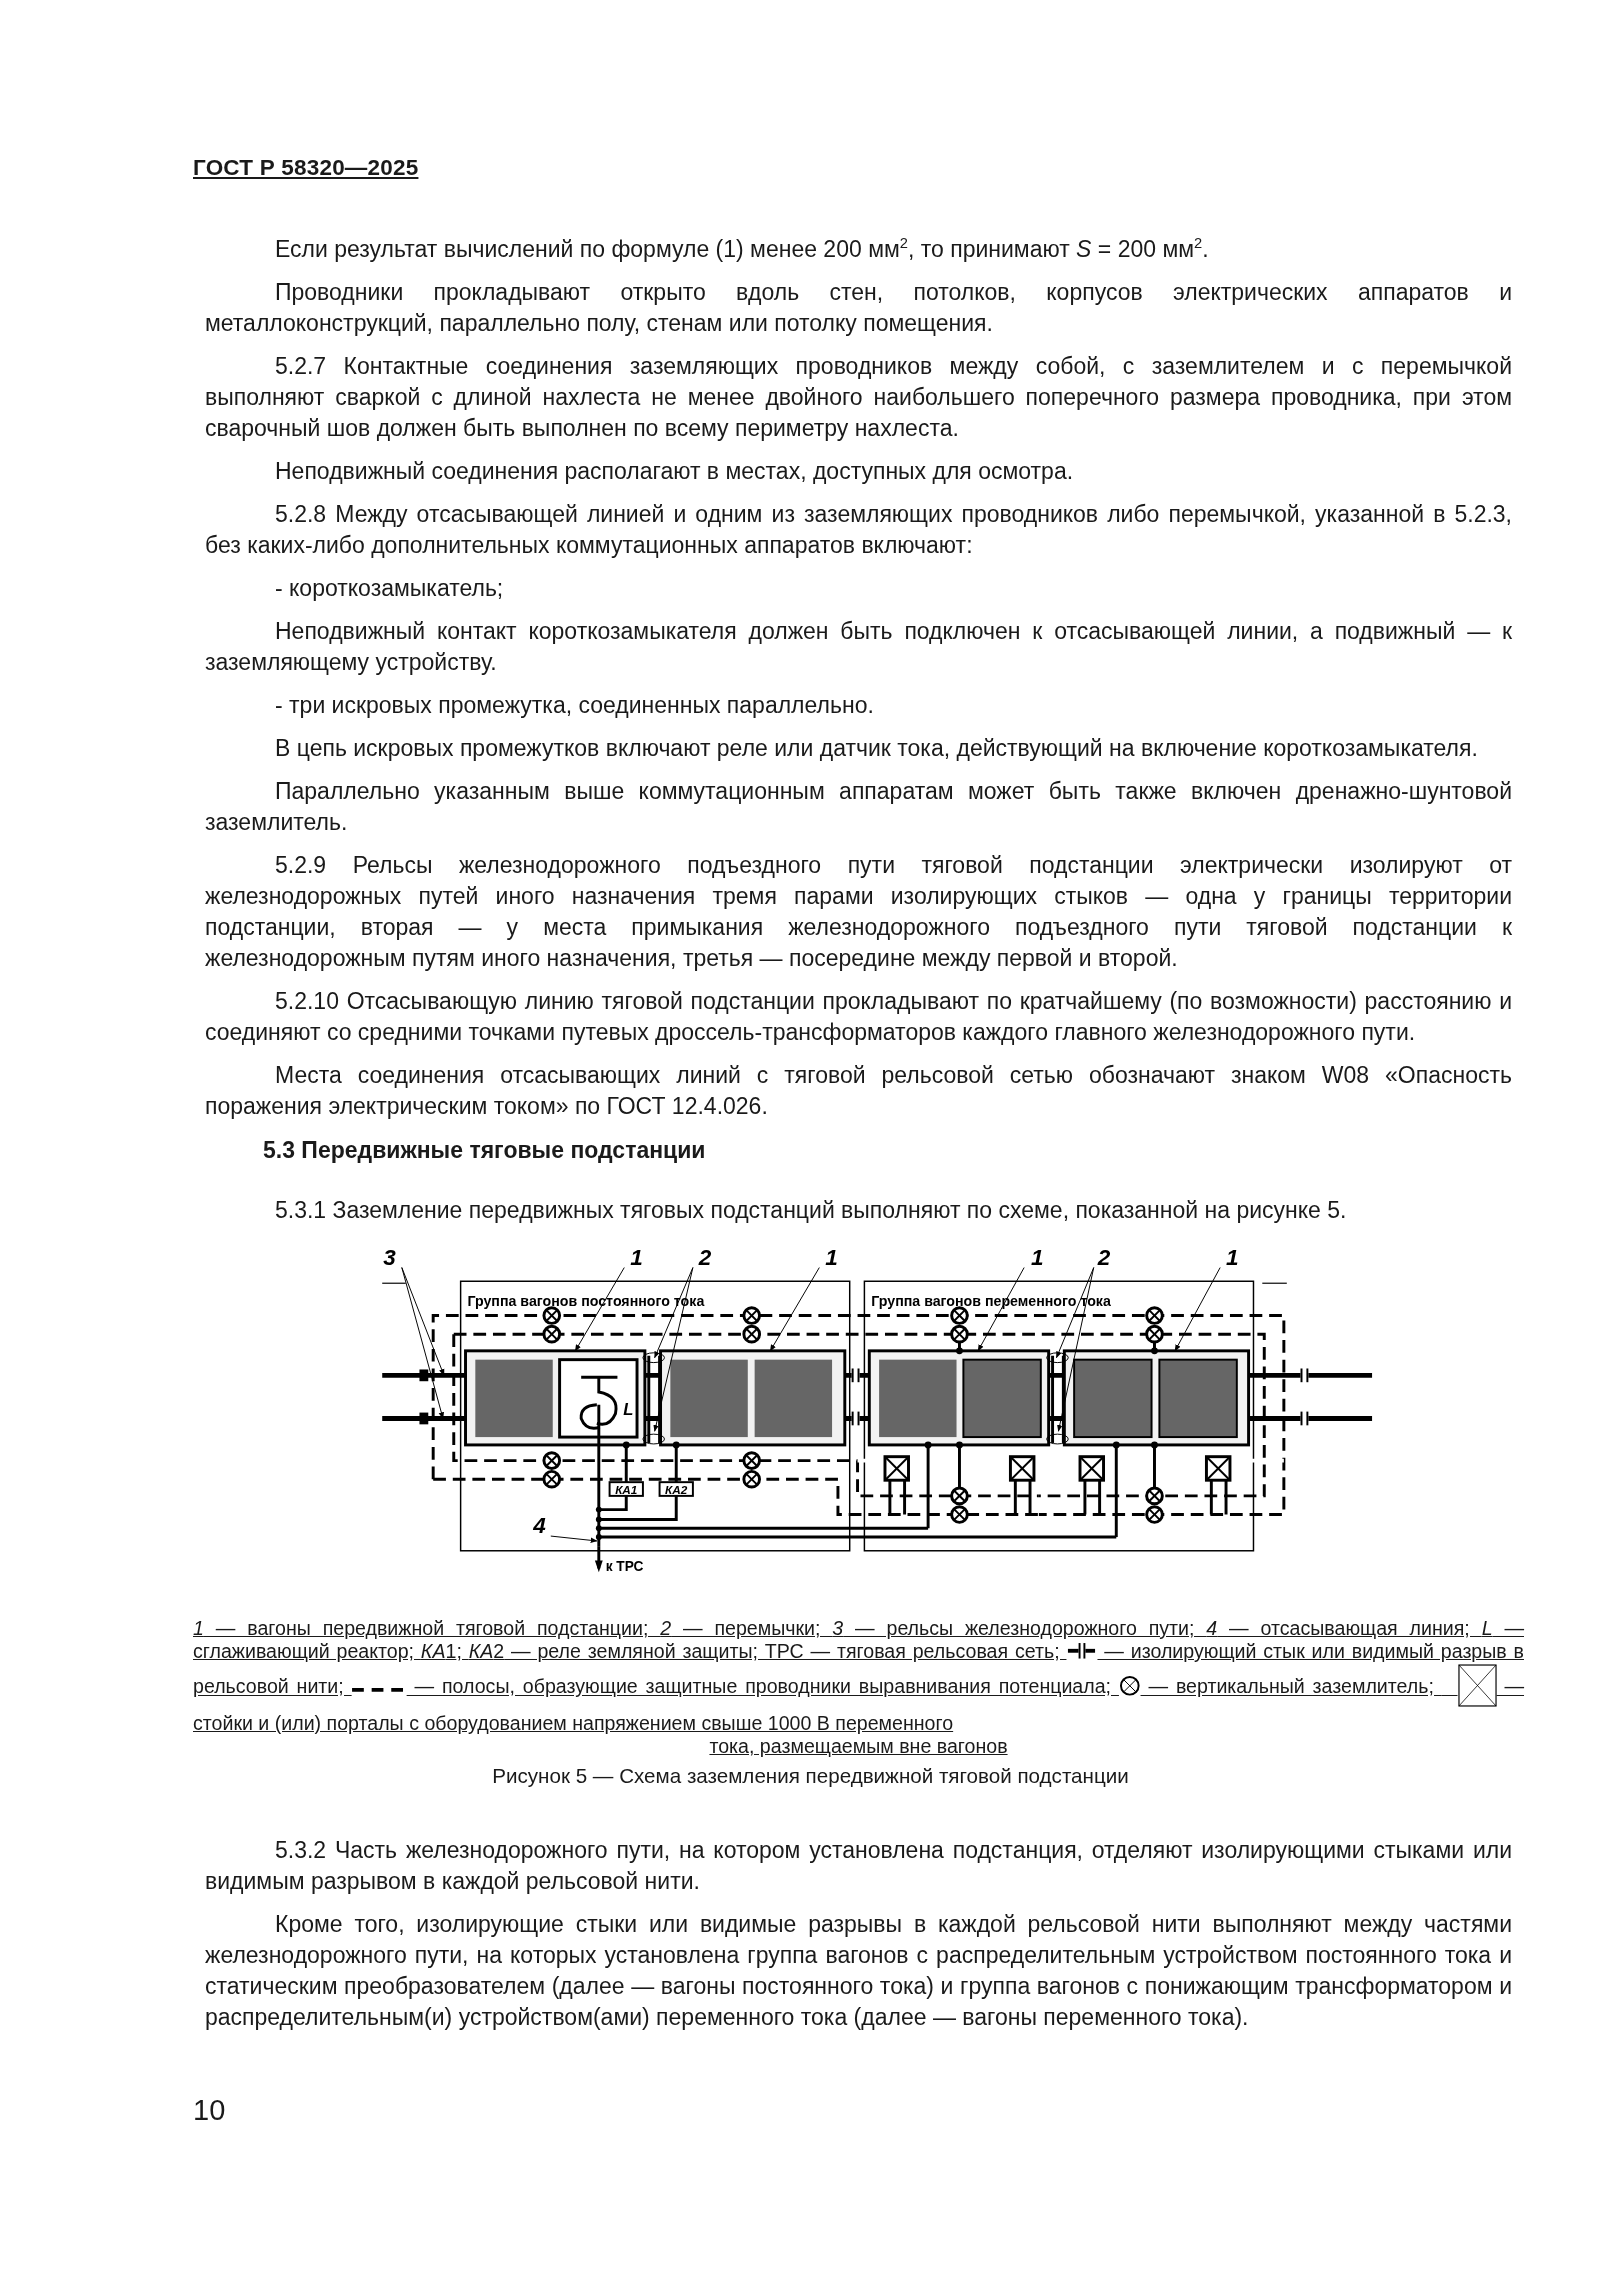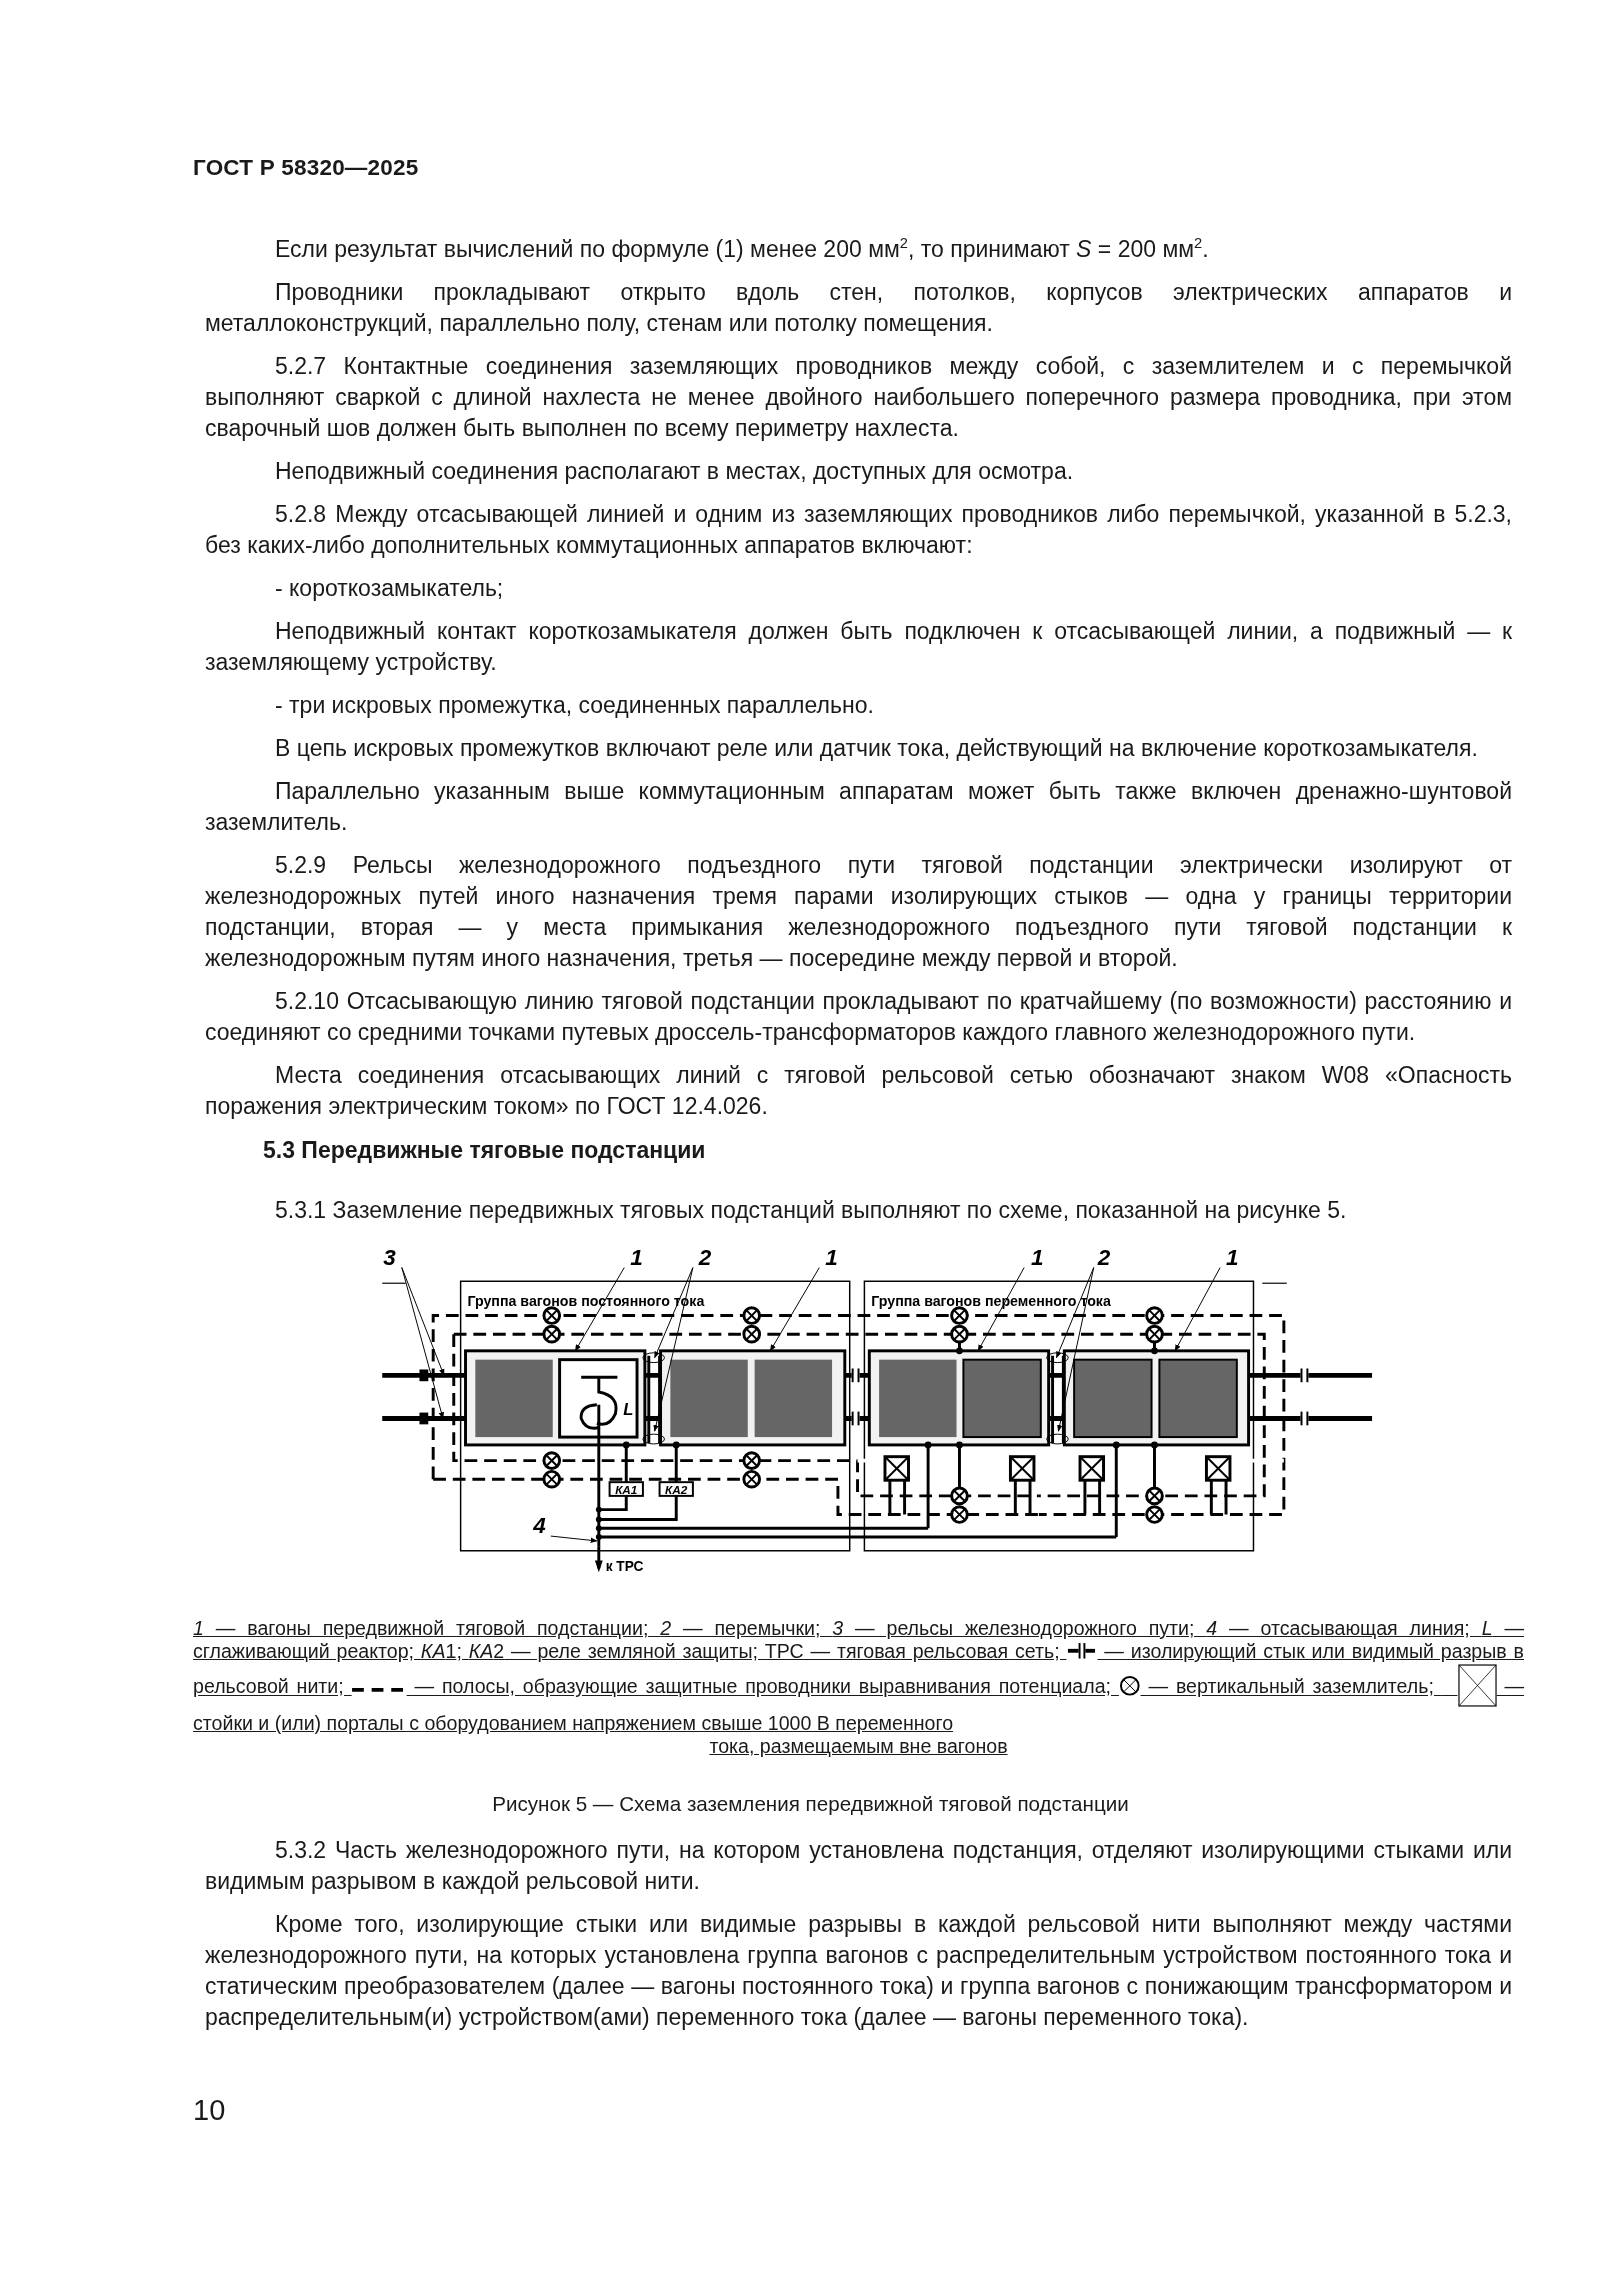--- a/index.html
+++ b/index.html
@@ -1,26 +1,26 @@
 <!DOCTYPE html>
 <html><head>
 <meta charset="utf-8">
 <style>
   html, body { margin:0; padding:0; background:#ffffff; }
   body { width:1621px; height:2293px; position:relative; overflow:hidden;
          font-family:"Liberation Sans", sans-serif; color:#1a1a1a; }
-  .hdr { position:absolute; left:193px; top:155px; font-weight:bold; font-size:22.5px; letter-spacing:0.2px; }
+  .hdr { position:absolute; left:193px; top:155px; font-weight:bold; font-size:22.5px; letter-spacing:0.2px;text-decoration:underline; }
   .text { position:absolute; left:193px; width:1331px; font-size:23px; line-height:31px; }
   .p { margin:12px; text-align:justify; text-indent:70px; }
   .sec { position:absolute; left:263px; font-weight:bold; font-size:23px; }
   sup { font-size:14.7px; vertical-align:8.8px; line-height:0; }
   i { font-style:italic; }
   .legend { position:absolute; left:193px; width:1331px; top:1617px; font-size:19.6px; line-height:23px; text-align:justify;text-decoration:underline; }
   .legend .last { text-align:center; display:block; }
-  .caption { position:absolute; left:0; width:1621px; text-align:center; top:1764px; font-size:20.6px;margin-top:28px; }
+  .caption { position:absolute; left:0; width:1621px; text-align:center; top:1764px; font-size:20.6px; }
   .pgnum { position:absolute; left:193px; top:2094px; font-size:29px; }
   svg.diagram { position:absolute; left:0; top:0; width:1621px; height:2293px; }
   .lg-ico { display:inline-block; vertical-align:middle; }
 </style>
 </head>
 <body>
 
 <div class="hdr">ГОСТ Р 58320—2025</div>
 
 <div class="text" style="top:222px;">

